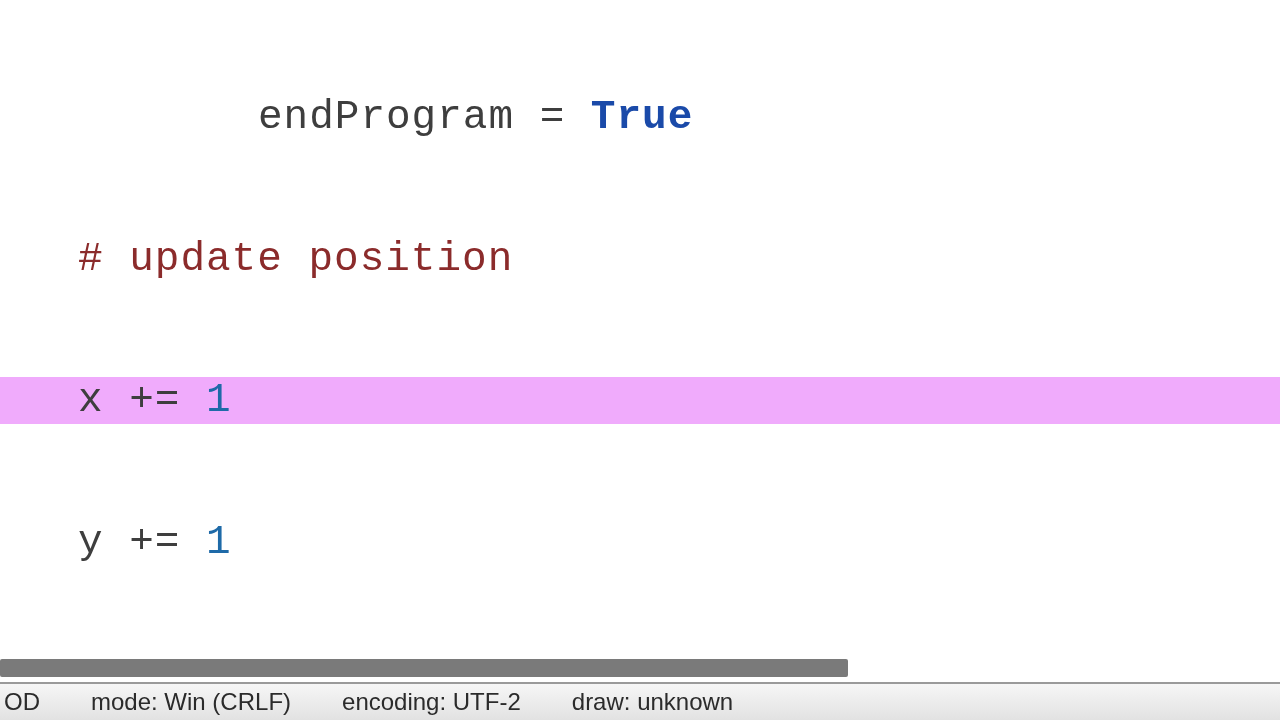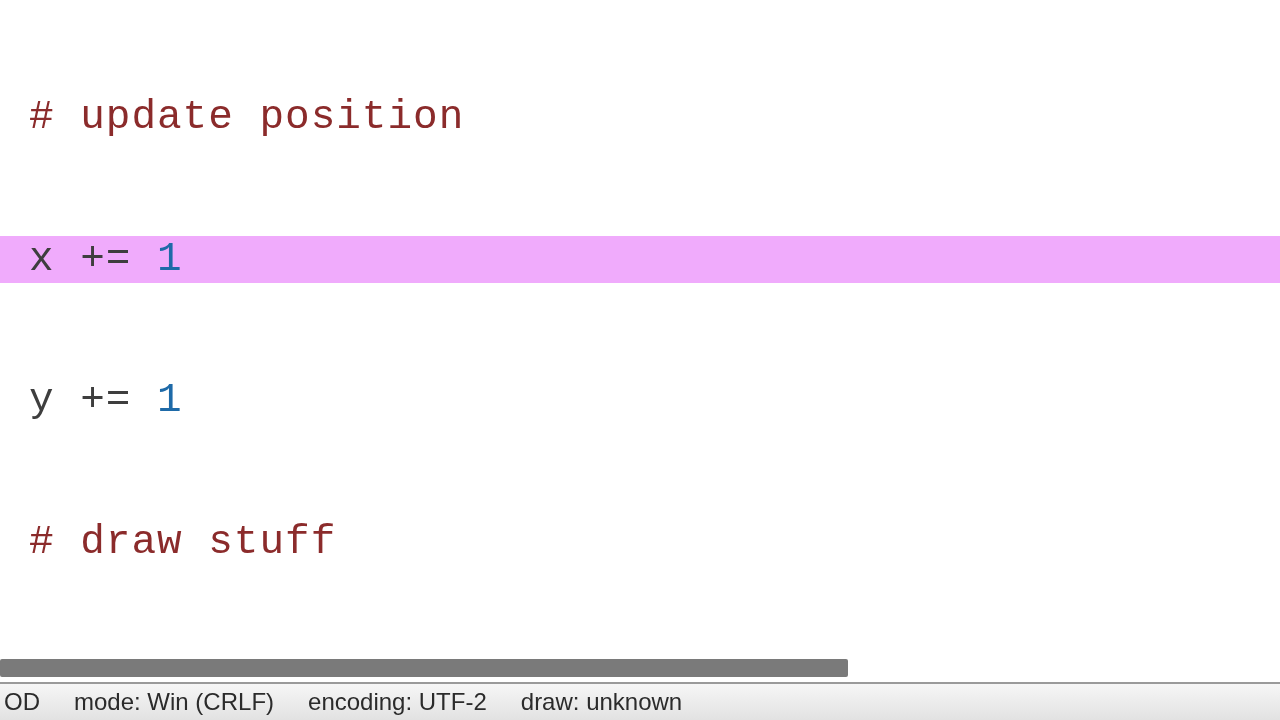--- a/index.html
+++ b/index.html
@@ -12,21 +12,21 @@
     font-size: 41px;
     line-height: 1.15;
   }
   .editor {
     position: absolute;
     left: 0; right: 0; top: 0;
     padding-top: 0;
     white-space: pre;
   }
   .line {
-    padding-left: 29px;
+    padding-left: 78px;
     color: #3e3e3e;
     letter-spacing: 1px;
   }
   .line.indent { padding-left: 258px; }
   .line.hl { background: #f0abfc; }
   .comment { color: #8b2b2b; }
   .keyword-true { color: #1a4aa9; font-weight: bold; }
   .num { color: #1e6aa8; }
 
   .scrollbar-track {
@@ -50,29 +50,30 @@
     position: absolute;
     left: 0; right: 0; bottom: 0;
     height: 38px;
     background: linear-gradient(#f6f6f6, #e2e2e2);
     border-top: 2px solid #9a9a9a;
     display: flex;
     align-items: center;
     font-family: Arial, Helvetica, sans-serif;
     font-size: 24px;
     color: #2b2b2b;
-    gap: 34px;
+    gap: 51px;
     padding-left: 4px;
     white-space: nowrap;
   }
 </style>
 </head>
 <body>
 
 <div class="editor">
+  <div class="line indent"><span>endProgram = </span><span class="keyword-true">True</span></div>
   <div class="line"><span class="comment"># update position</span></div>
   <div class="line hl"><span>x += </span><span class="num">1</span></div>
   <div class="line"><span>y += </span><span class="num">1</span></div>
   <div class="line"><span class="comment"># draw stuff</span></div>
   
   
   
   
   
   

